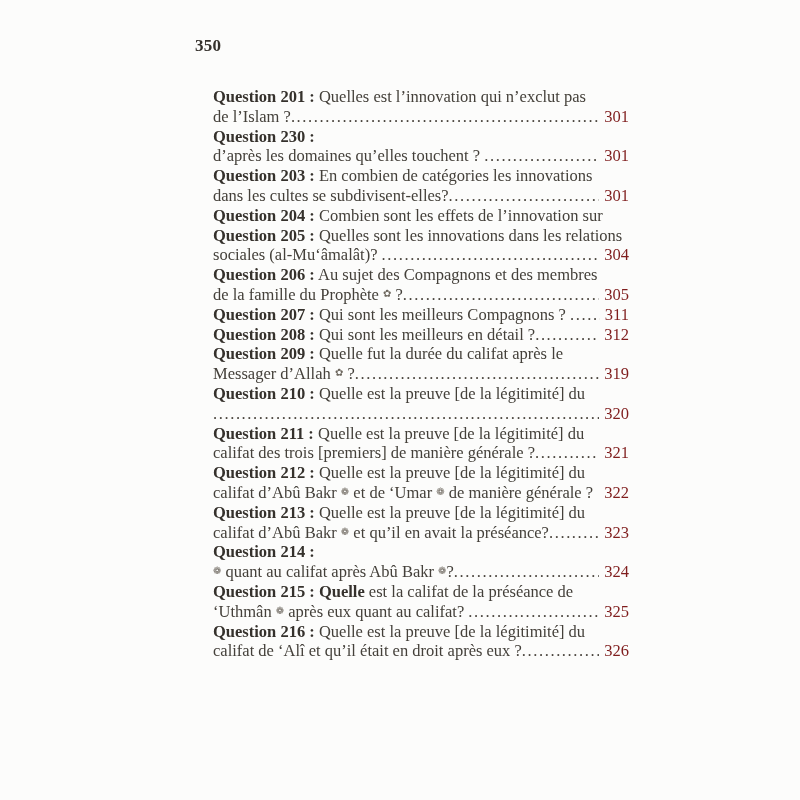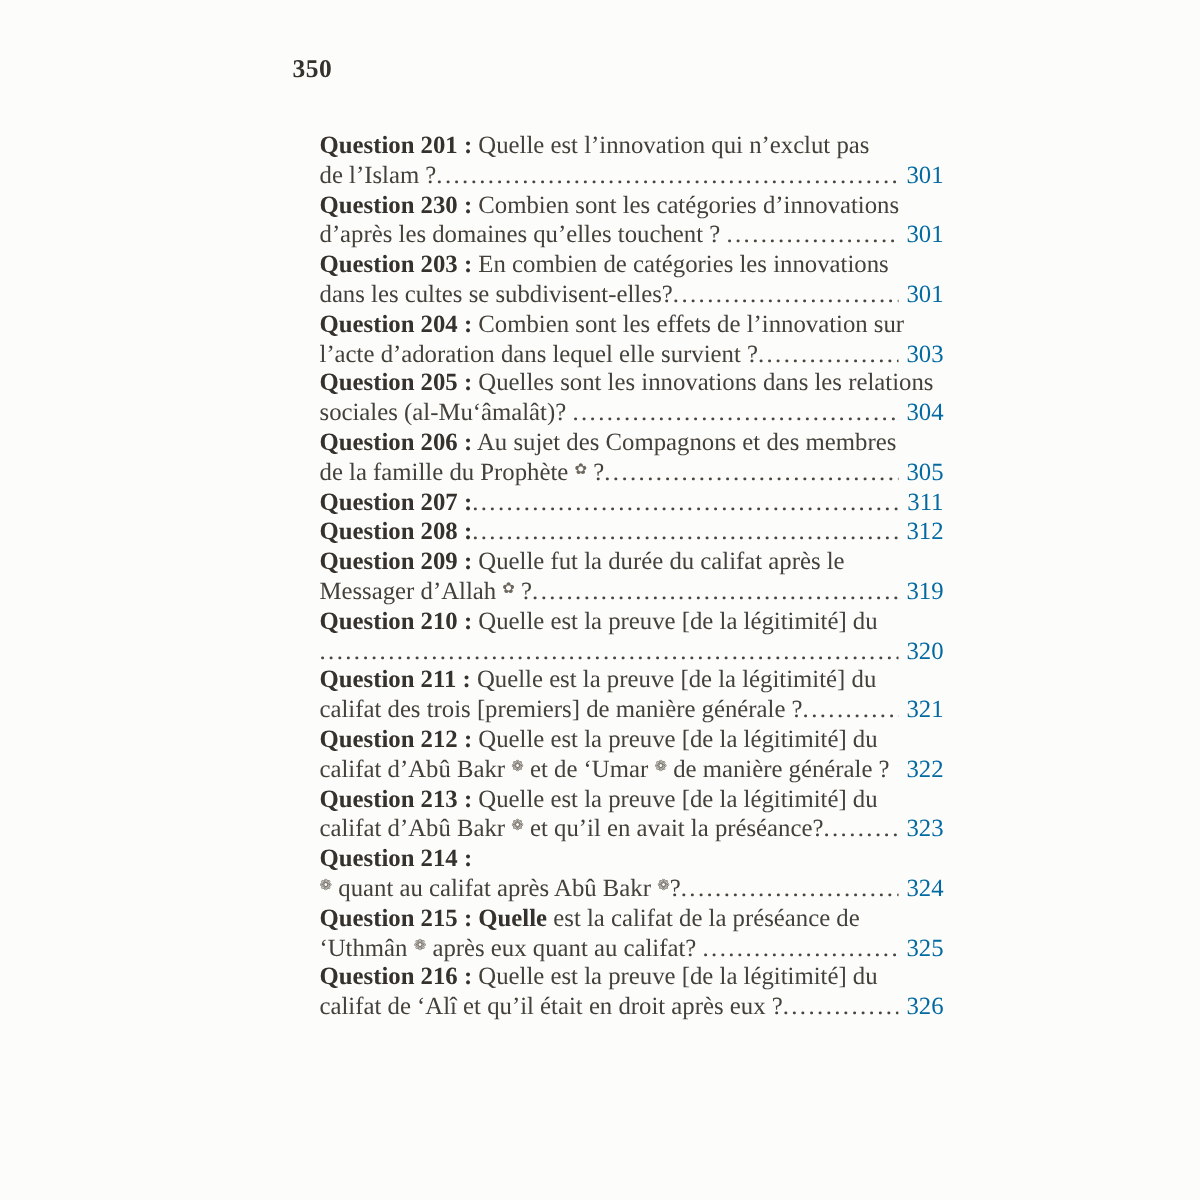--- a/index.html
+++ b/index.html
@@ -56,57 +56,56 @@
     flex: 1 1 auto;
     overflow: hidden;
     min-width: 8px;
     letter-spacing: 1.6px;
     color: #4a453e;
   }
   .dots::after {
     content: "...................................................................................................................................";
   }
   .spacer { flex: 1 1 auto; min-width: 4px; }
-  .pg { padding-left: 5px; color: #0369a1; }
+  .pg { padding-left: 5px; color: #7f1d1d; }
 </style>
 </head>
 <body>
 
 <div class="sheet">
   <div class="page-num">350</div>
   <div class="toc">
       <div class="entry">
-        <div class="line"><span class="seg b">Question 201 :</span><span class="seg"> Quelle est l’innovation qui n’exclut pas</span></div>
+        <div class="line"><span class="seg b">Question 201 :</span><span class="seg"> Quelles est l’innovation qui n’exclut pas</span></div>
         <div class="line"><span class="seg">de l’Islam ?</span><span class="dots"></span><span class="pg">301</span></div>
       </div>
       <div class="entry">
-        <div class="line"><span class="seg b">Question 230 :</span><span class="seg"> Combien sont les catégories d’innovations</span></div>
+        <div class="line"><span class="seg b">Question 230 :</span></div>
         <div class="line"><span class="seg">d’après les domaines qu’elles touchent ? </span><span class="dots"></span><span class="pg">301</span></div>
       </div>
       <div class="entry">
         <div class="line"><span class="seg b">Question 203 :</span><span class="seg"> En combien de catégories les innovations</span></div>
         <div class="line"><span class="seg">dans les cultes se subdivisent-elles?</span><span class="dots"></span><span class="pg">301</span></div>
       </div>
       <div class="entry">
         <div class="line"><span class="seg b">Question 204 :</span><span class="seg"> Combien sont les effets de l’innovation sur</span></div>
-        <div class="line"><span class="seg">l’acte d’adoration dans lequel elle survient ?</span><span class="dots"></span><span class="pg">303</span></div>
       </div>
       <div class="entry">
         <div class="line"><span class="seg b">Question 205 :</span><span class="seg"> Quelles sont les innovations dans les relations</span></div>
         <div class="line"><span class="seg">sociales </span><span class="seg i">(al-Mu‘âmalât)</span><span class="seg">? </span><span class="dots"></span><span class="pg">304</span></div>
       </div>
       <div class="entry">
         <div class="line"><span class="seg b">Question 206 :</span><span class="seg"> Au sujet des Compagnons et des membres</span></div>
         <div class="line"><span class="seg">de la famille du Prophète </span><span class="orn">✿</span><span class="seg"> ?</span><span class="dots"></span><span class="pg">305</span></div>
       </div>
       <div class="entry">
-        <div class="line"><span class="seg b">Question 207 :</span><span class="dots"></span><span class="pg">311</span></div>
+        <div class="line"><span class="seg b">Question 207 :</span><span class="seg"> Qui sont les meilleurs Compagnons ? </span><span class="dots"></span><span class="pg">311</span></div>
       </div>
       <div class="entry">
-        <div class="line"><span class="seg b">Question 208 :</span><span class="dots"></span><span class="pg">312</span></div>
+        <div class="line"><span class="seg b">Question 208 :</span><span class="seg"> Qui sont les meilleurs en détail ?</span><span class="dots"></span><span class="pg">312</span></div>
       </div>
       <div class="entry">
         <div class="line"><span class="seg b">Question 209 :</span><span class="seg"> Quelle fut la durée du califat après le</span></div>
         <div class="line"><span class="seg">Messager d’Allah </span><span class="orn">✿</span><span class="seg"> ?</span><span class="dots"></span><span class="pg">319</span></div>
       </div>
       <div class="entry">
         <div class="line"><span class="seg b">Question 210 :</span><span class="seg"> Quelle est la preuve [de la légitimité] du</span></div>
         <div class="line"><span class="dots"></span><span class="pg">320</span></div>
       </div>
       <div class="entry">

